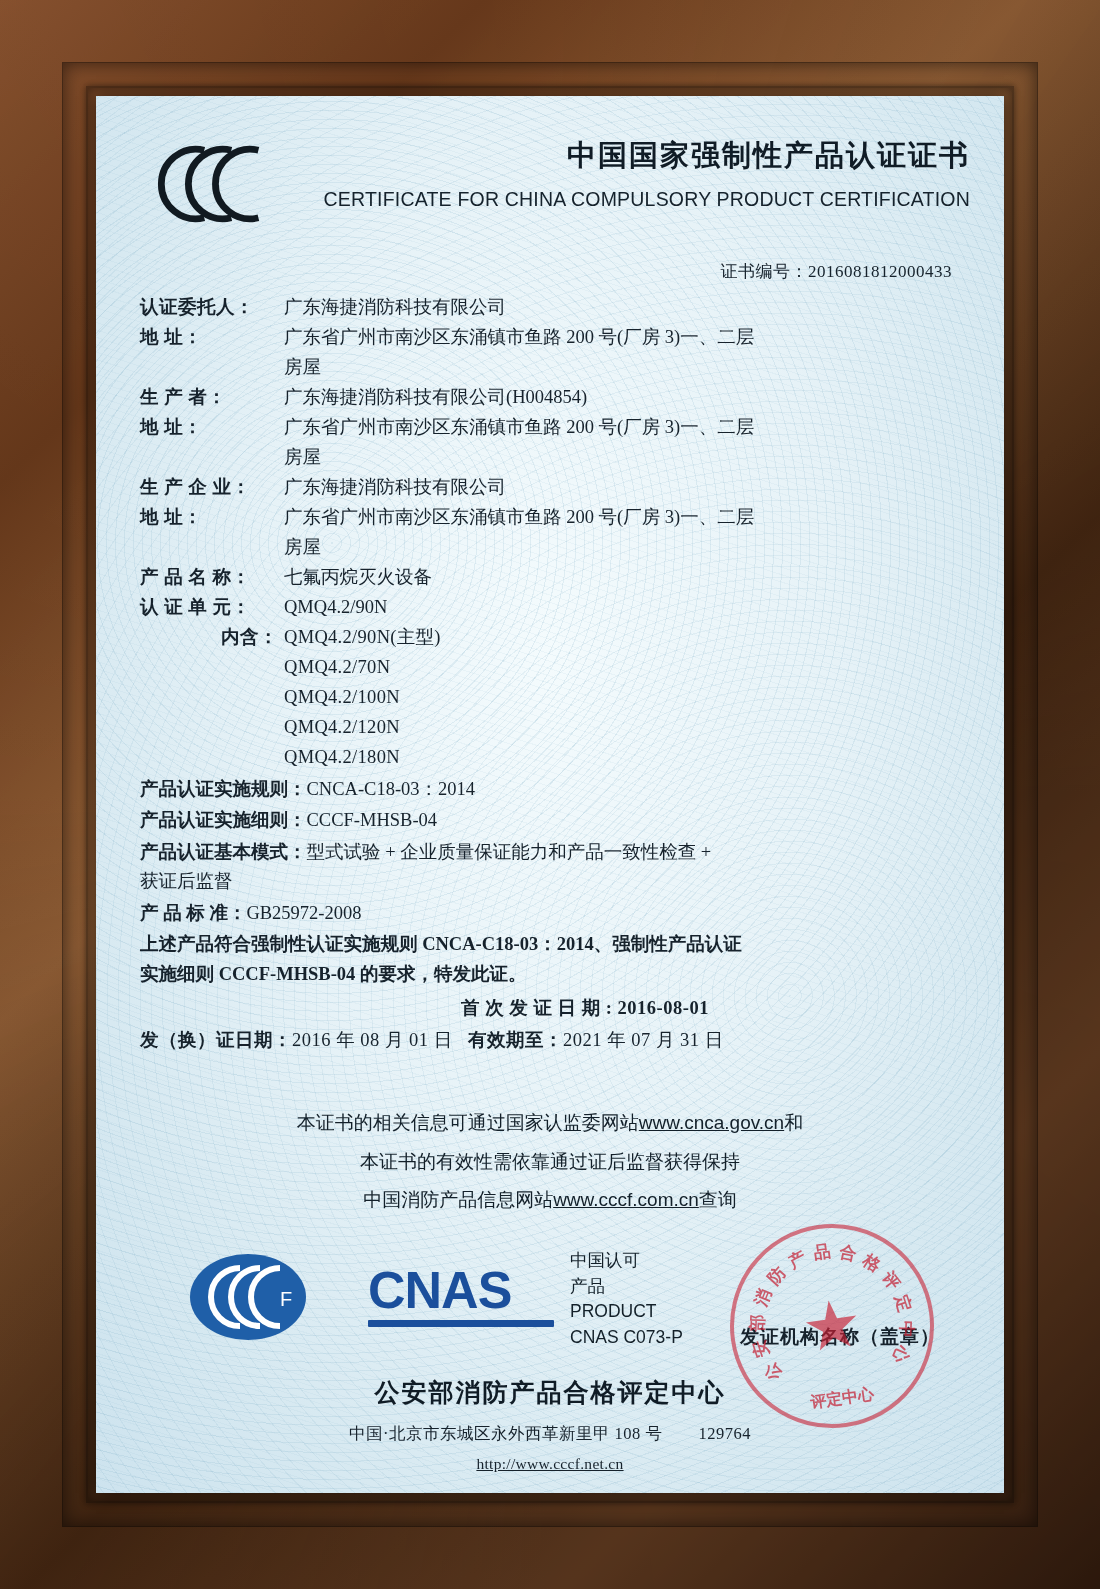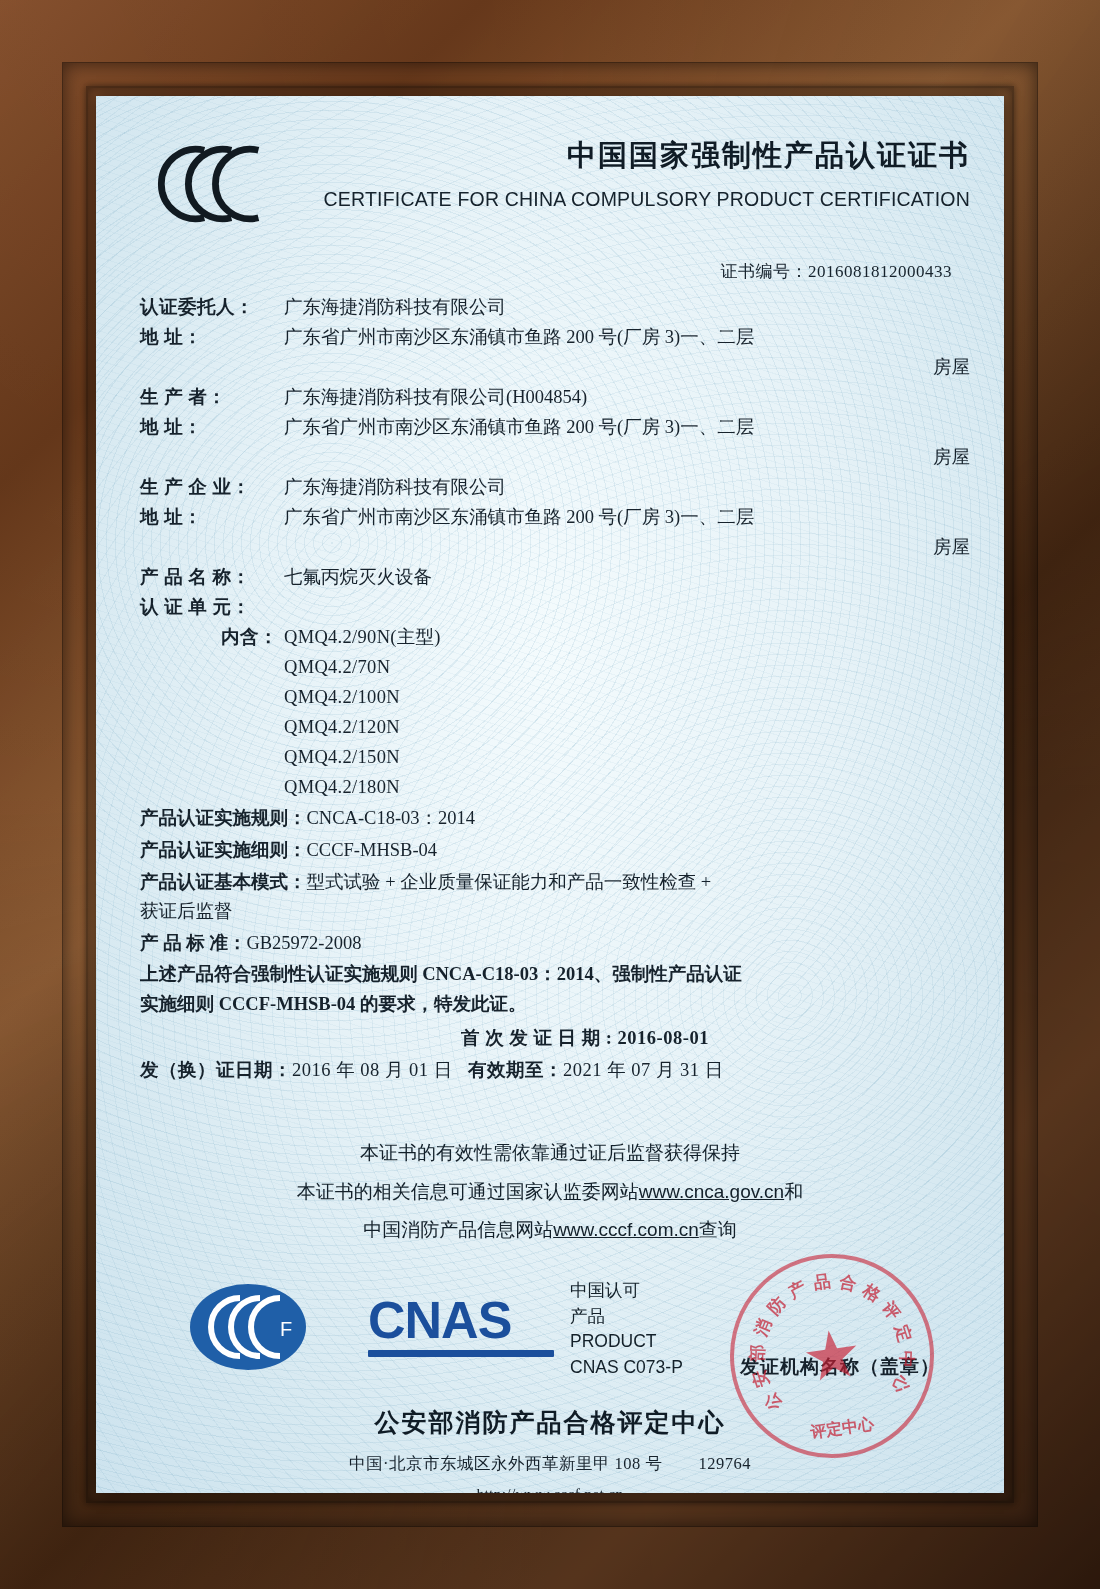--- a/index.html
+++ b/index.html
@@ -140,21 +140,20 @@
   .lbl.right {
     text-align: right;
     justify-content: flex-end;
   }
   .val {
     flex: 1 1 auto;
     padding-left: 6px;
   }
   .val.cont {
     padding-left: 6px;
-    text-align: right;
   }
   .unit-list div { letter-spacing: 0.3px; }
 
   .para {
     font-weight: bold;
     line-height: 1.6;
     margin-top: 2px;
   }
   .para .thin { font-weight: normal; }
 
@@ -369,30 +368,30 @@
           <div class="val cont">房屋</div>
         </div>
 
         <div class="row">
           <div class="lbl">产 品 名 称：</div>
           <div class="val">七氟丙烷灭火设备</div>
         </div>
 
         <div class="row">
           <div class="lbl">认 证 单 元：</div>
+          <div class="val">QMQ4.2/90N</div>
         </div>
 
         <div class="row">
           <div class="lbl right">内含：</div>
           <div class="val unit-list">
             <div>QMQ4.2/90N(主型)</div>
             <div>QMQ4.2/70N</div>
             <div>QMQ4.2/100N</div>
             <div>QMQ4.2/120N</div>
-            <div>QMQ4.2/150N</div>
             <div>QMQ4.2/180N</div>
           </div>
         </div>
 
         <div class="para">
           <span>产品认证实施规则：</span><span class="thin">CNCA-C18-03：2014</span>
         </div>
 
         <div class="para">
           <span>产品认证实施细则：</span><span class="thin">CCCF-MHSB-04</span>
@@ -414,24 +413,24 @@
 
         <div class="issue-first">首 次 发 证 日 期 : 2016-08-01</div>
 
         <div class="issue-dates">
           <b>发（换）证日期：</b><span>2016 年 08 月 01 日</span>
           &nbsp;&nbsp;<b>有效期至：</b><span>2021 年 07 月 31 日</span>
         </div>
       </div>
 
       <div class="notes">
-        <div>本证书的有效性需依靠通过证后监督获得保持</div>
         <div>
           <span>本证书的相关信息可通过国家认监委网站</span><span class="u">www.cnca.gov.cn</span><span>和</span>
         </div>
+        <div>本证书的有效性需依靠通过证后监督获得保持</div>
         <div>
           <span>中国消防产品信息网站</span><span class="u">www.cccf.com.cn</span><span>查询</span>
         </div>
       </div>
 
       <div class="logos">
         <svg class="cccf-badge" viewBox="0 0 120 90">
           <ellipse cx="60" cy="45" rx="58" ry="43" fill="#1f5fa8"></ellipse>
           <g fill="none" stroke="#ffffff" stroke-width="6">
             <path d="M52 16 A28 28 0 1 0 52 74"></path>

